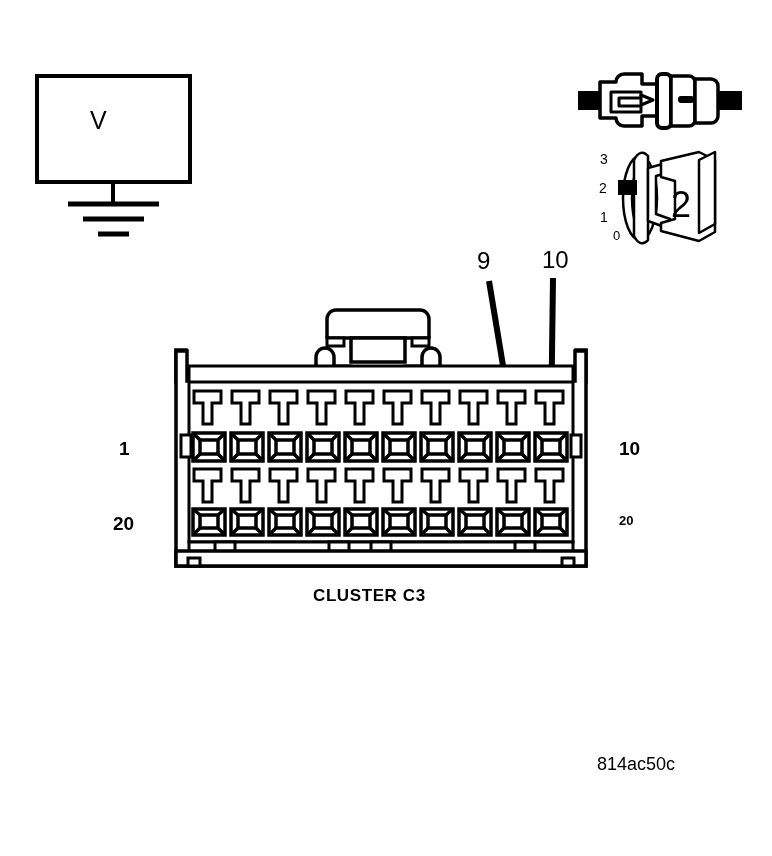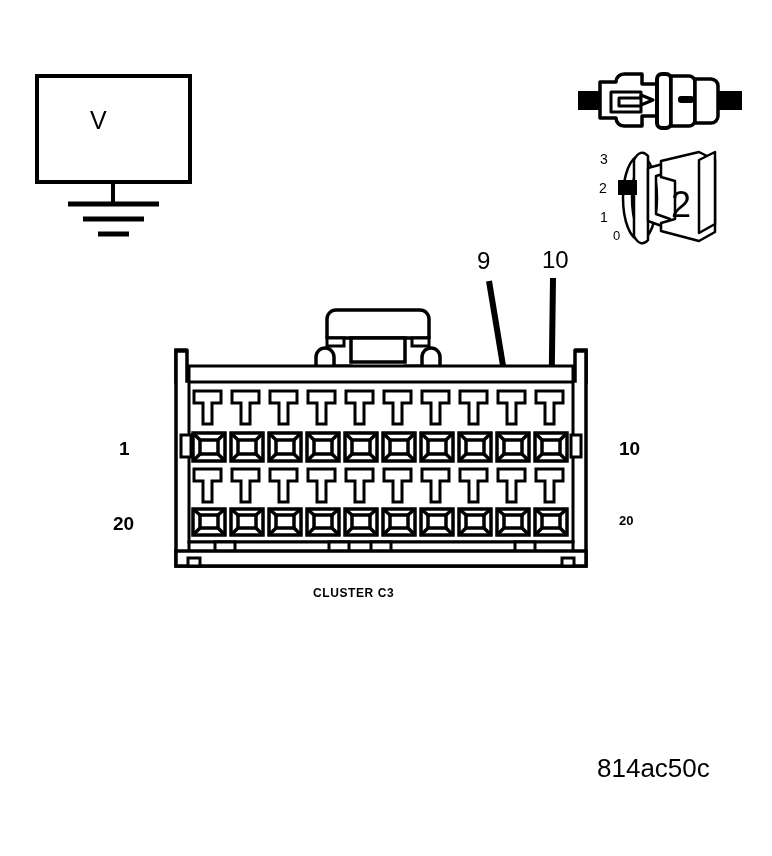--- a/index.html
+++ b/index.html
@@ -8,22 +8,22 @@
   .stage{position:absolute;inset:0;}
   svg{position:absolute;top:0;left:0;}
   .lbl{position:absolute;font-weight:bold;color:#000;line-height:1;white-space:nowrap;}
   #meter-letter{left:90px;top:108px;font-size:25px;font-weight:normal;font-family:"Liberation Sans",sans-serif;}
   #pin-left-top{left:119px;top:439px;font-size:19px;}
   #pin-left-bottom{left:113px;top:514px;font-size:19px;}
   #pin-right-top{left:619px;top:439px;font-size:19px;}
   #pin-right-bottom{left:619px;top:514px;font-size:13px;}
   #callout-9{left:477px;top:249px;font-size:24px;font-weight:normal;}
   #callout-10{left:542px;top:248px;font-size:24px;font-weight:normal;}
-  #cluster-caption{left:313px;top:587px;font-size:12px;letter-spacing:.6px;}
-  #figure-code{left:597px;top:755px;font-size:26px;font-weight:normal;}
+  #cluster-caption{left:313px;top:587px;font-size:17px;letter-spacing:.6px;}
+  #figure-code{left:597px;top:755px;font-size:18px;font-weight:normal;}
   #sw-3{left:600px;top:152px;font-size:14px;font-weight:normal;}
   #sw-2{left:599px;top:181px;font-size:14px;font-weight:normal;}
   #sw-1{left:600px;top:210px;font-size:14px;font-weight:normal;}
   #sw-0{left:613px;top:229px;font-size:13px;font-weight:normal;}
   #knob-number{left:671px;top:187px;font-size:36px;font-weight:normal;}
 </style>
 </head>
 <body>
 
 <div class="stage">

